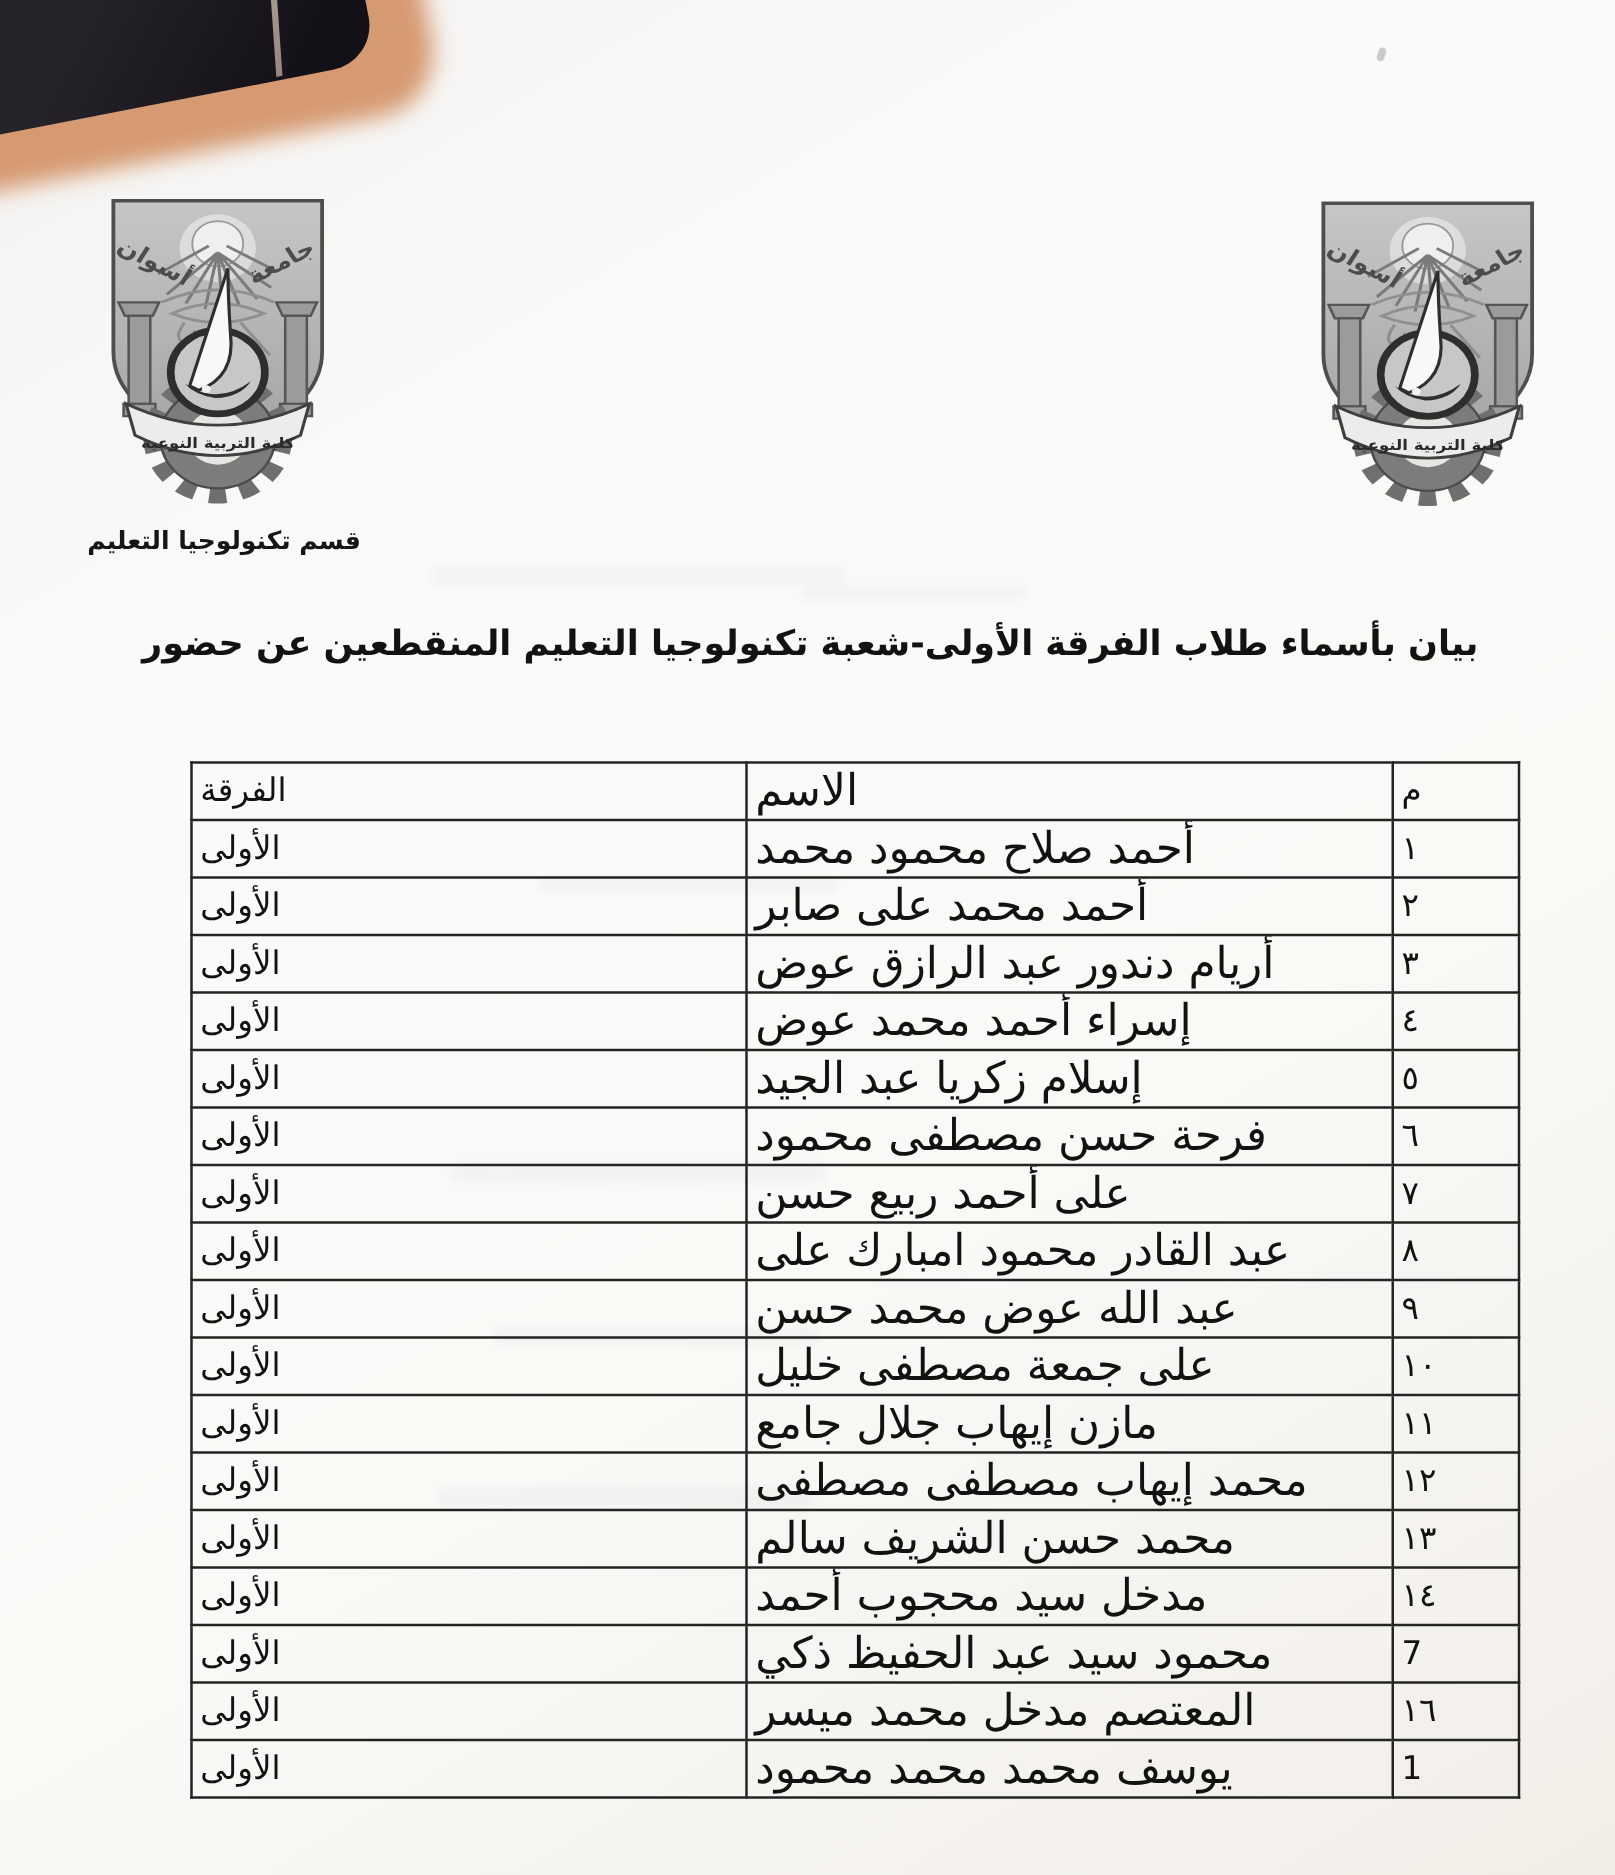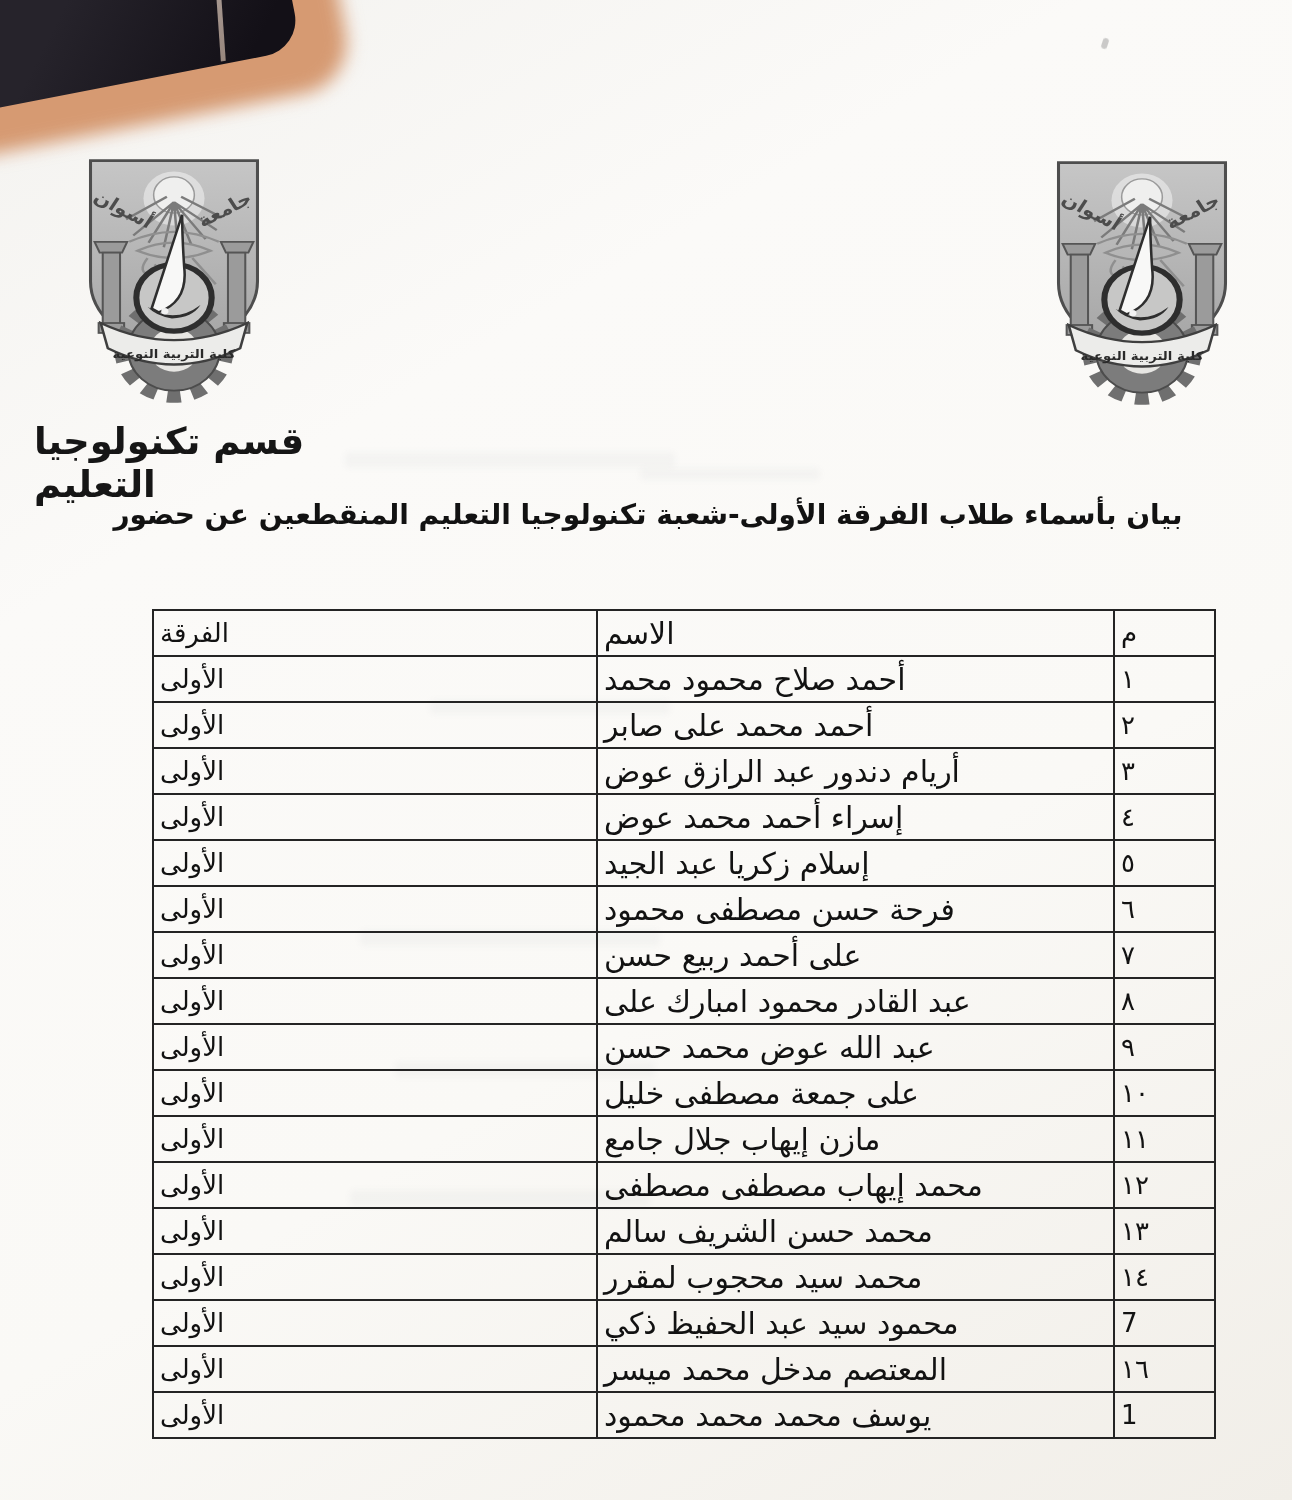--- a/index.html
+++ b/index.html
@@ -37,21 +37,21 @@
 
   
   .logo { position: absolute; width: 224px; height: 258px; }
   .logo-left  { left: 62px;  top: 148px; }
   .logo-right { left: 1030px; top: 150px; }
   svg text { font-family: "DejaVu Sans", sans-serif; }
 
   
   .department {
     position: absolute; left: 34px; top: 420px; width: 290px;
-    font-size: 37px; font-weight: bold; text-align: left;
+    font-size: 20px; font-weight: bold; text-align: center;
     letter-spacing: 0;
   }
 
   
   .title-block {
     position: absolute; top: 489px; left: 4px; right: 0;
     text-align: center; font-weight: bold; font-size: 28px; line-height: 51px;
     color: #121212;
   }
 
@@ -62,21 +62,21 @@
     background: transparent;
   }
   table.students td, table.students th {
     border: 2px solid #242424;
     height: 46px; padding: 0 6px;
     text-align: left; vertical-align: middle;
     font-weight: normal; color: #121212;
     overflow: hidden; white-space: nowrap;
   }
   td.c-num, th.c-num   { font-size: 26px; }
-  td.c-name, th.c-name { font-size: 30px; }
+  td.c-name, th.c-name { font-size: 35px; }
   td.c-grp, th.c-grp   { font-size: 26px; }
 
   
   .ghost { position: absolute; background: #8a9097; opacity: .06; filter: blur(3px); border-radius: 4px; }
   .g1 { left: 345px; top: 452px;  width: 330px; height: 16px; }
   .g2 { left: 430px; top: 700px;  width: 240px; height: 14px; }
   .g3 { left: 360px; top: 930px;  width: 300px; height: 16px; }
   .g4 { left: 395px; top: 1062px; width: 260px; height: 15px; }
   .g5 { left: 350px; top: 1190px; width: 300px; height: 16px; }
   .g6 { left: 640px; top: 468px;  width: 180px; height: 12px; }
@@ -237,21 +237,21 @@
         <td class="c-name">محمد إيهاب مصطفى مصطفى</td>
         <td class="c-grp">الأولى</td>
       </tr>
       <tr>
         <td class="c-num">١٣</td>
         <td class="c-name">محمد حسن الشريف سالم</td>
         <td class="c-grp">الأولى</td>
       </tr>
       <tr>
         <td class="c-num">١٤</td>
-        <td class="c-name">محمد سيد محجوب لمقرر</td>
+        <td class="c-name">مدخل سيد محجوب أحمد</td>
         <td class="c-grp">الأولى</td>
       </tr>
       <tr>
         <td class="c-num">7</td>
         <td class="c-name">محمود سيد عبد الحفيظ ذكي</td>
         <td class="c-grp">الأولى</td>
       </tr>
       <tr>
         <td class="c-num">١٦</td>
         <td class="c-name">المعتصم مدخل محمد ميسر</td>

